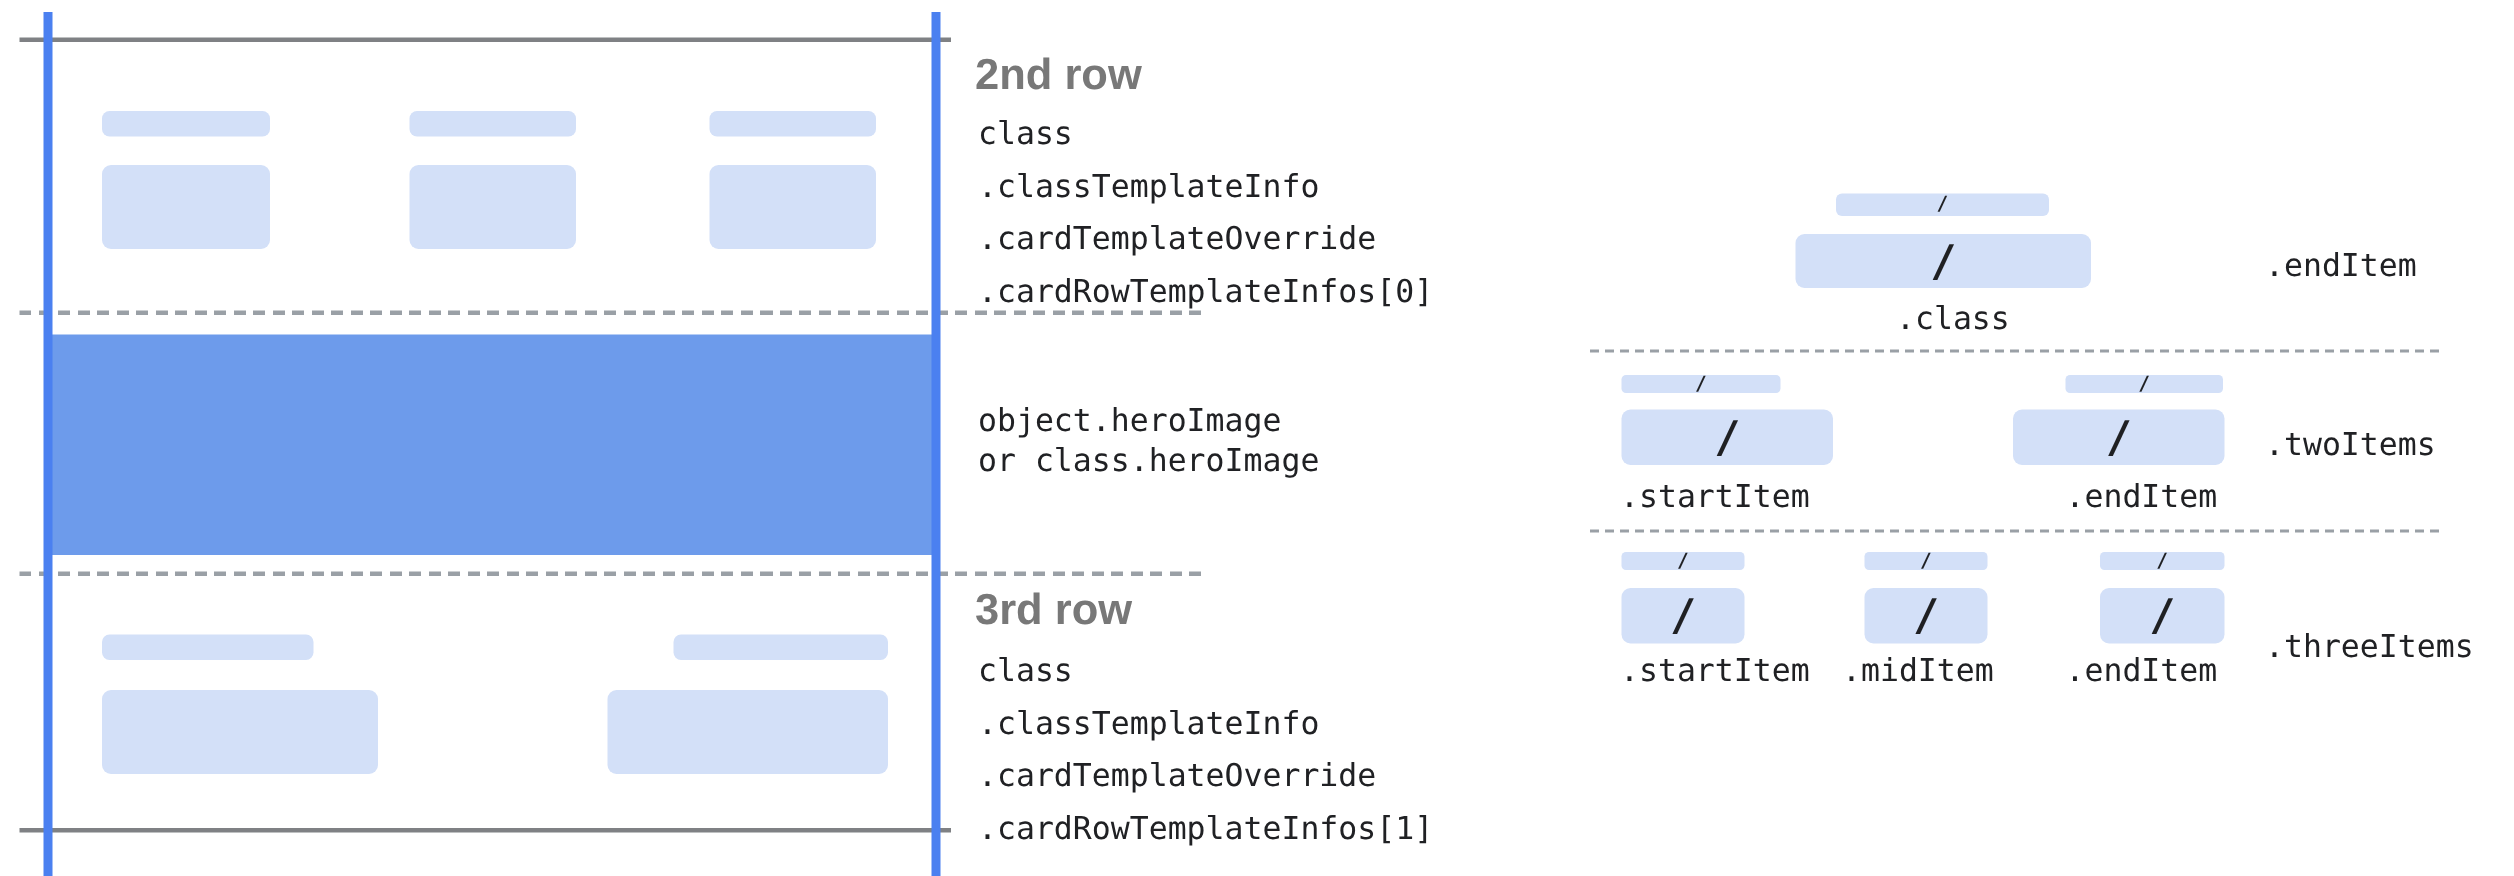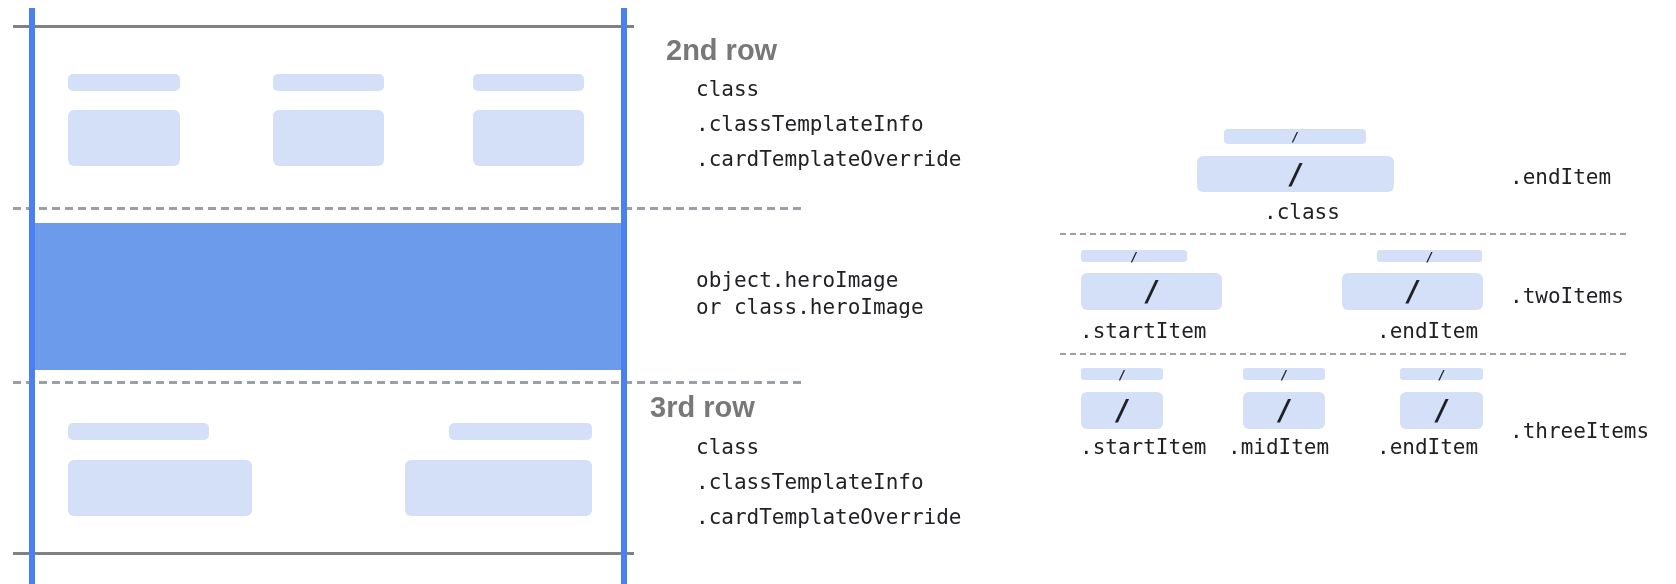--- a/index.html
+++ b/index.html
@@ -23,21 +23,21 @@
   .dashline.fine{height:2px;
     background:repeating-linear-gradient(90deg,var(--dash-gray) 0 6px,transparent 6px 10px);}
   .bar{position:absolute;background:var(--placeholder-blue);border-radius:5px;
     display:flex;align-items:center;justify-content:center;}
   .bar.big{border-radius:6px;}
   .hero{position:absolute;background:var(--hero-blue);}
   .heading{position:absolute;font-weight:700;font-size:29px;line-height:33px;
     color:var(--heading-gray);white-space:nowrap;}
   .code{position:absolute;font-family:"DejaVu Sans Mono","Liberation Mono",monospace;
     font-size:21px;color:var(--code-text);white-space:nowrap;}
-  .codeblock{line-height:35px;margin-left:44px;}
+  .codeblock{line-height:35px;}
   .codeblock.tight{line-height:27px;}
   .codeblock div{white-space:nowrap;}
   .slash{font-family:"DejaVu Sans Mono","Liberation Mono",monospace;
     font-weight:700;color:#1f2023;font-size:29px;line-height:1;}
   .slash.sm{font-size:13px;}
 </style>
 </head>
 <body>
 
 <div class="canvas">
@@ -58,37 +58,39 @@
   <div class="hero" style="left:30px;top:223px;width:595px;height:147px;"></div>
 
   <div class="bar" style="left:68px;top:423px;width:141px;height:17px;"></div>
   <div class="bar big" style="left:68px;top:460px;width:184px;height:56px;"></div>
   <div class="bar" style="left:449px;top:423px;width:143px;height:17px;"></div>
   <div class="bar big" style="left:405px;top:460px;width:187px;height:56px;"></div>
 
   <div class="vline" style="left:29px;top:8px;height:576px;"></div>
   <div class="vline" style="left:621px;top:8px;height:576px;"></div>
 
-  <div class="heading" style="left:666px;top:34px;">2nd row</div>
+  <div class="heading" style="left:650px;top:34px;">2nd row</div>
   <div class="code codeblock" style="left:652px;top:72px;">
     <div>class</div>
     <div>.classTemplateInfo</div>
     <div>.cardTemplateOverride</div>
+    <div>.cardRowTemplateInfos[0]</div>
   </div>
 
   <div class="code codeblock tight" style="left:652px;top:267px;">
     <div>object.heroImage</div>
     <div>or class.heroImage</div>
   </div>
 
   <div class="heading" style="left:650px;top:391px;">3rd row</div>
   <div class="code codeblock" style="left:652px;top:430px;">
     <div>class</div>
     <div>.classTemplateInfo</div>
     <div>.cardTemplateOverride</div>
+    <div>.cardRowTemplateInfos[1]</div>
   </div>
 
   <div class="bar" style="left:1224px;top:129px;width:142px;height:15px;border-radius:4px;">
     <span class="slash sm">/</span>
   </div>
   <div class="bar big" style="left:1197px;top:156px;width:197px;height:36px;">
     <span class="slash">/</span>
   </div>
   <div class="code" style="left:1264px;top:200px;">.class</div>
   <div class="code" style="left:1510px;top:165px;">.endItem</div>

